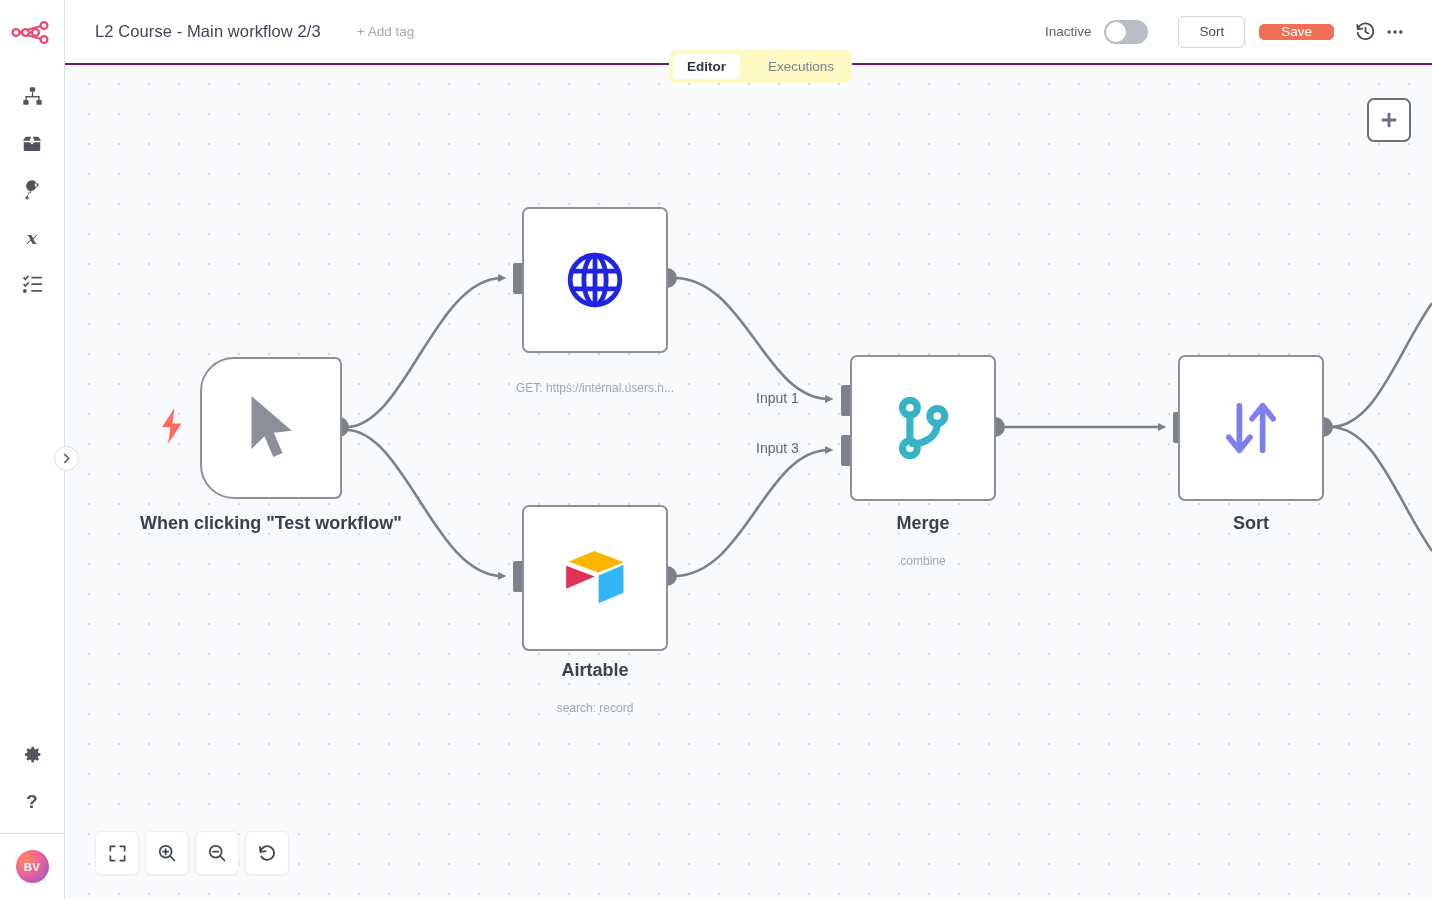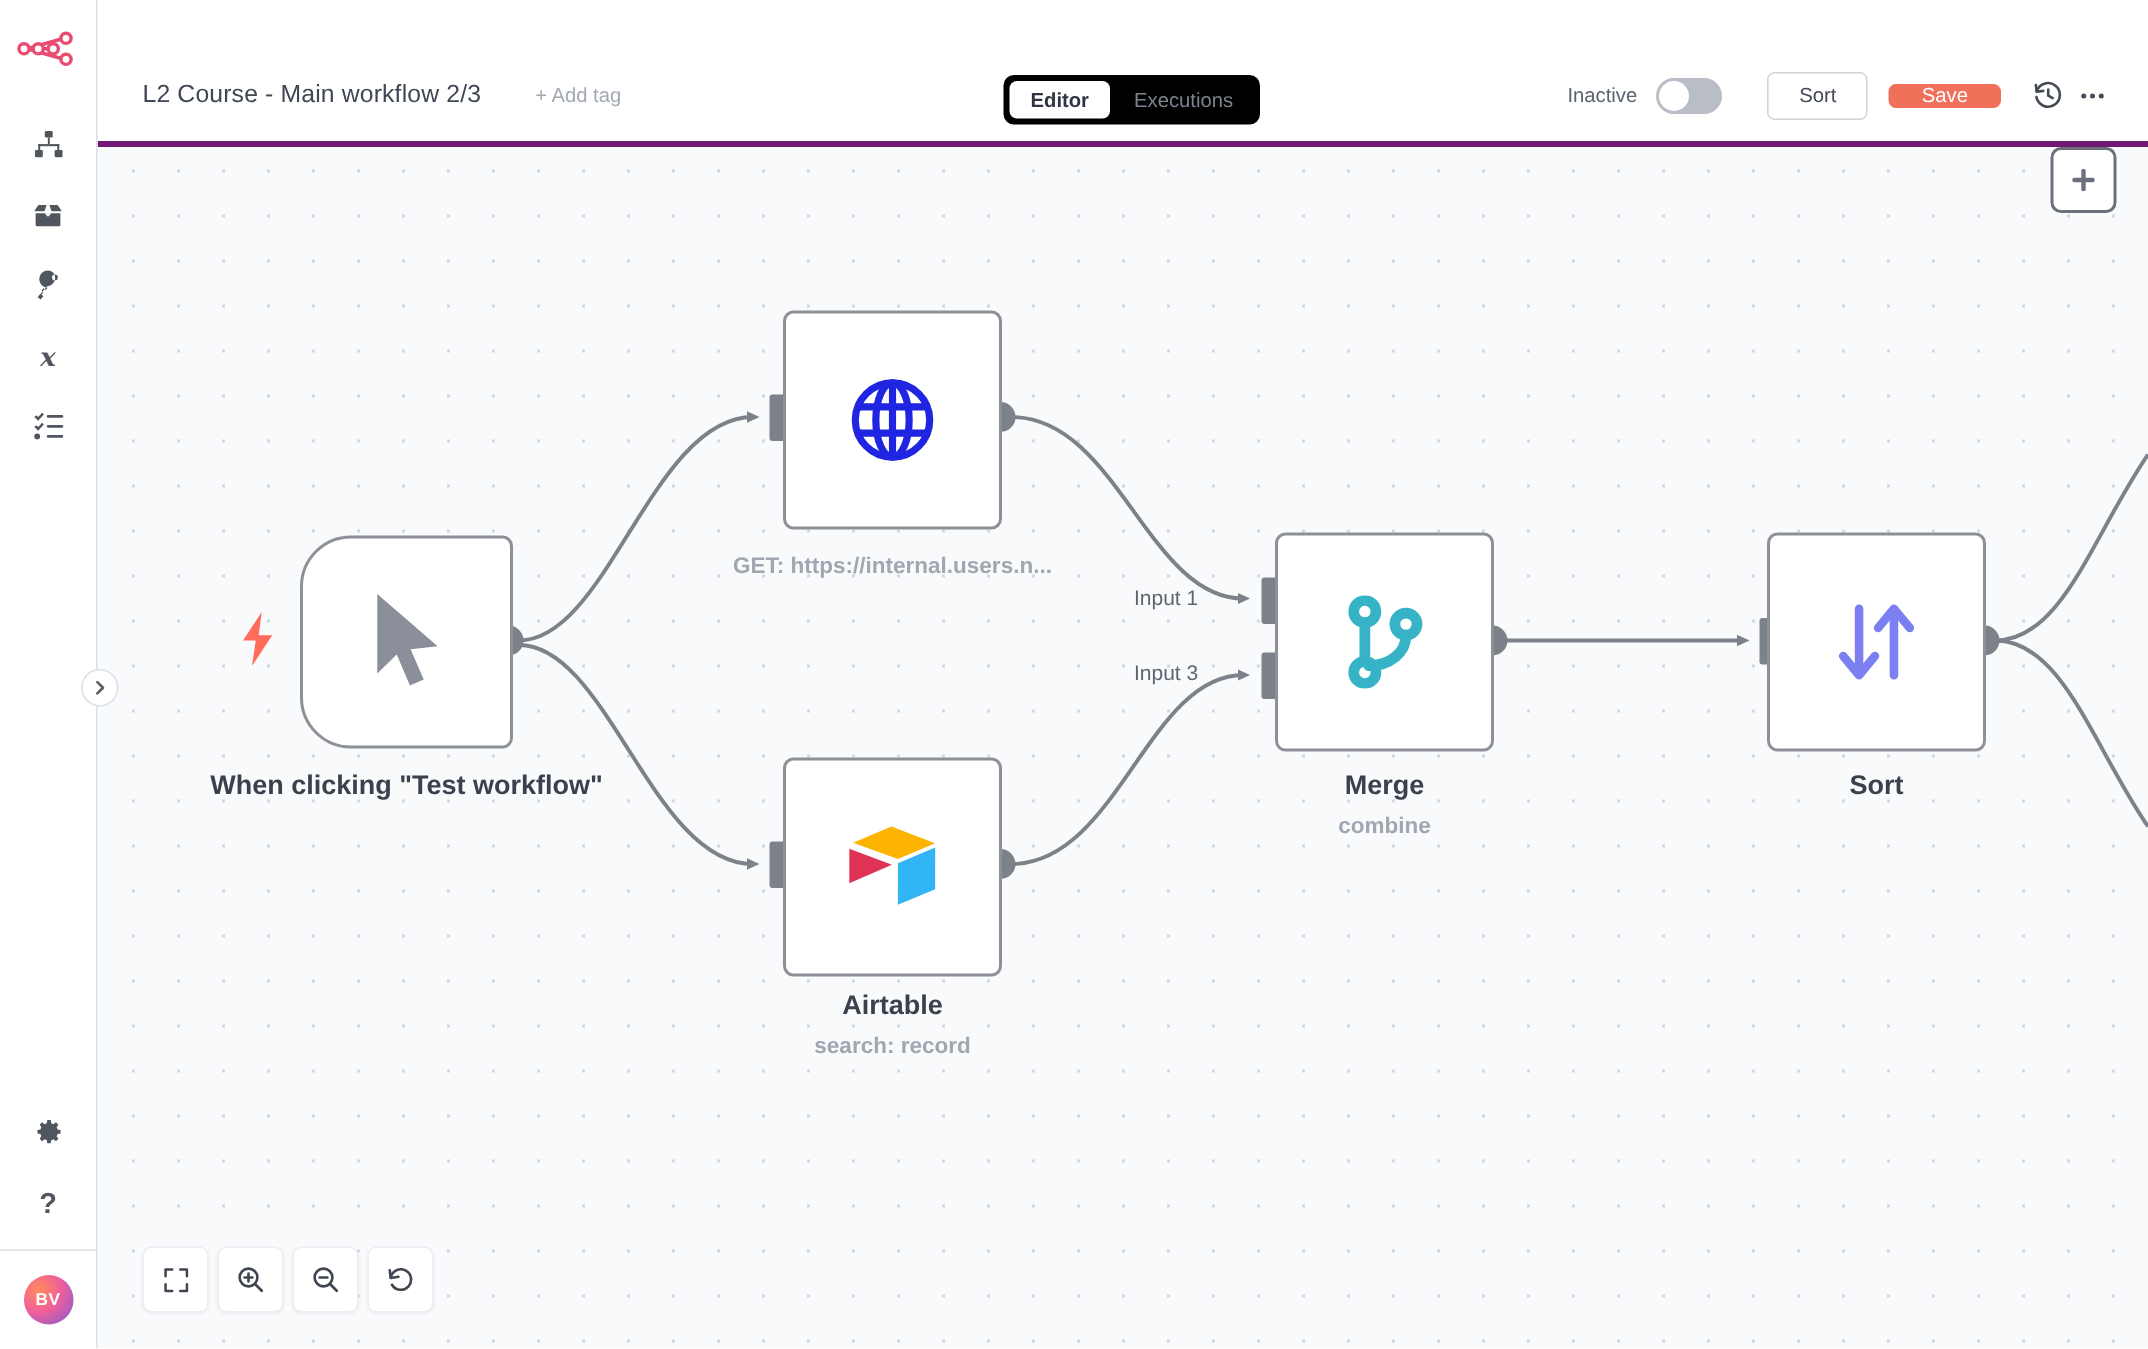--- a/index.html
+++ b/index.html
@@ -53,25 +53,24 @@
     width: 25px; height: 25px; border-radius: 50%;
     background: #fff; border: 1px solid #dbdfe7;
     display: flex; align-items: center; justify-content: center;
     z-index: 40; cursor: pointer; color: #5a5f68;
   }
 
   
   .header {
     position: absolute; left: 65px; top: 0; right: 0; height: 65px;
     background: #ffffff;
-    border-bottom: 4px solid #701a75;
+    border-bottom: 2px solid #701a75;
     display: flex; align-items: center;
     padding: 0 22px 0 30px;
     z-index: 25;
-    margin-top: 33px;
   }
   .wf-title {
     font-size: 16.5px; color: #3f4654; letter-spacing: .1px;
     cursor: text;
   }
   .add-tag {
     margin-left: 36px; font-size: 13.5px; color: #a3a9b4; cursor: pointer;
   }
   .header-right { margin-left: auto; display: flex; align-items: center; gap: 0; }
   .activation { display: flex; align-items: center; gap: 13px; margin-right: 30px; }
@@ -102,22 +101,22 @@
   .icon-btn {
     width: 30px; height: 30px;
     display: flex; align-items: center; justify-content: center;
     color: #444a55; cursor: pointer;
   }
 
   
   .tabs {
     position: absolute; left: 669px; top: 50px;
     display: flex; align-items: center;
-    background: #000000; border-radius: 7px;
-    padding: 4px; gap: 2px;
+    background: #fef9c3; border-radius: 7px;
+    padding: 4px; gap: 14px;
     z-index: 26;
   }
   .tab {
     font-size: 13.5px; padding: 5px 14px; border-radius: 5px;
     color: #7d838e; cursor: pointer; white-space: nowrap;
   }
   .tab.active { background: #fff; color: #2e3440; font-weight: bold; }
 
   
   .canvas {
@@ -147,23 +146,22 @@
     position: absolute;
     text-align: center;
     z-index: 6;
     pointer-events: none;
   }
   .node-title {
     font-size: 18px; font-weight: bold; color: #3b414c;
     line-height: 1.22;
   }
   .node-sub {
-    font-size: 15px; color: #a1a6b0; line-height: 1.3; margin-top: 6px;
+    font-size: 12px; color: #a1a6b0; line-height: 1.3; margin-top: 19px;
     white-space: nowrap;
-    font-weight: bold;
   }
   .port-label {
     position: absolute; font-size: 14px; color: #5f6570; z-index: 7;
     white-space: nowrap; pointer-events: none;
   }
   .bolt { position: absolute; z-index: 7; }
 
   
   .plus-btn {
     position: absolute; right: 21px; top: 33px;

